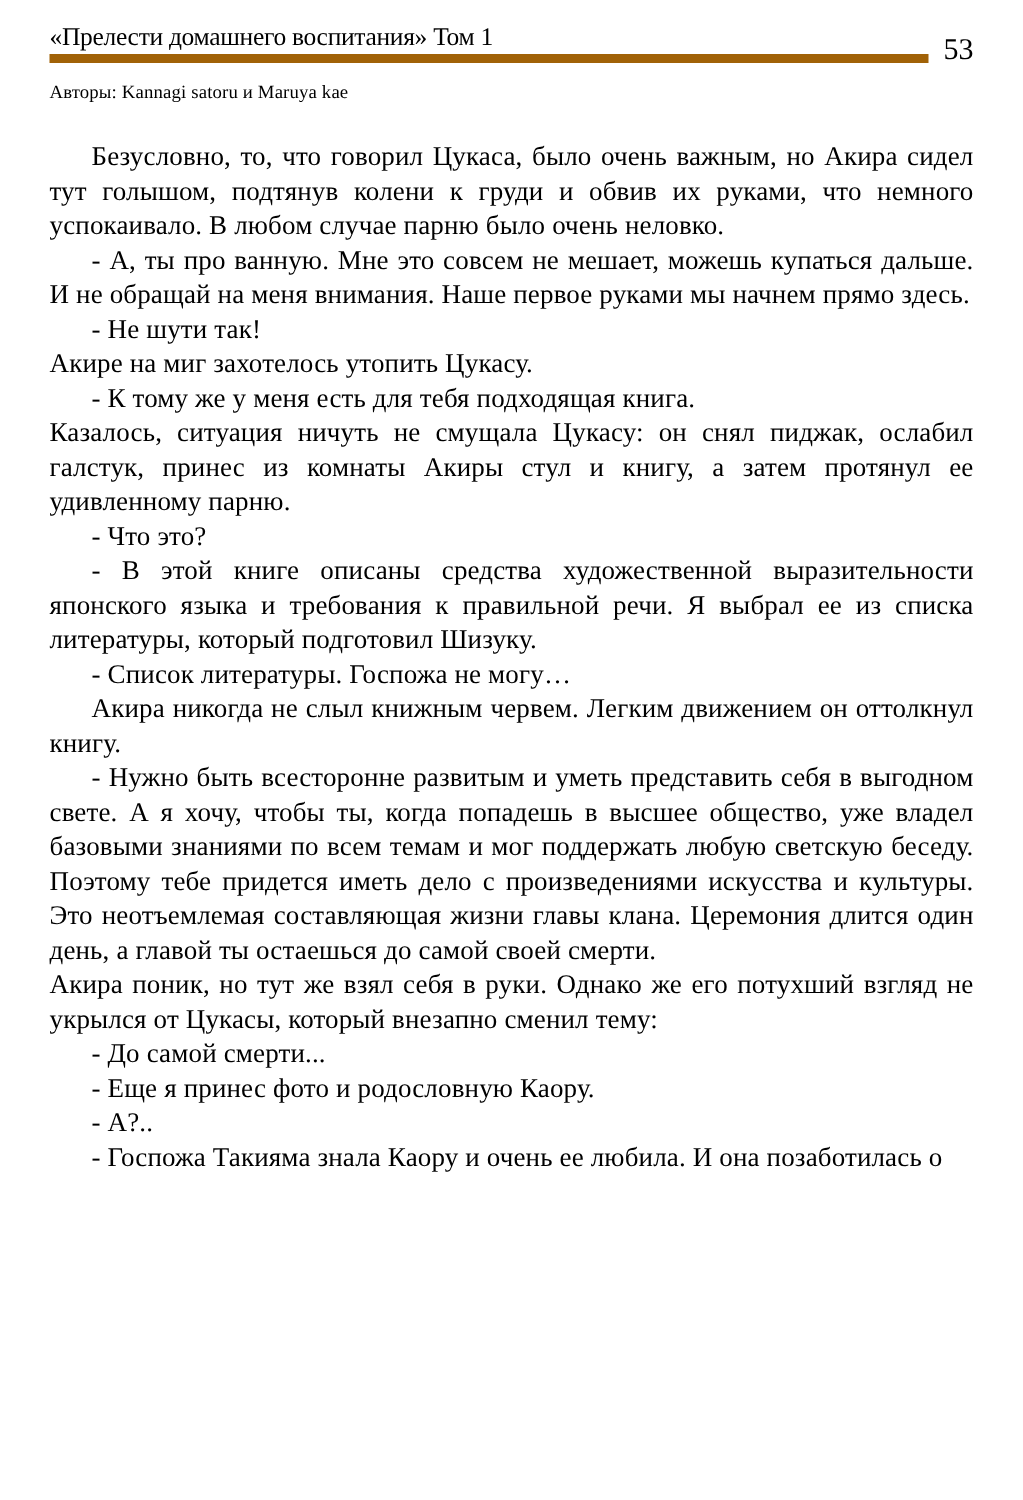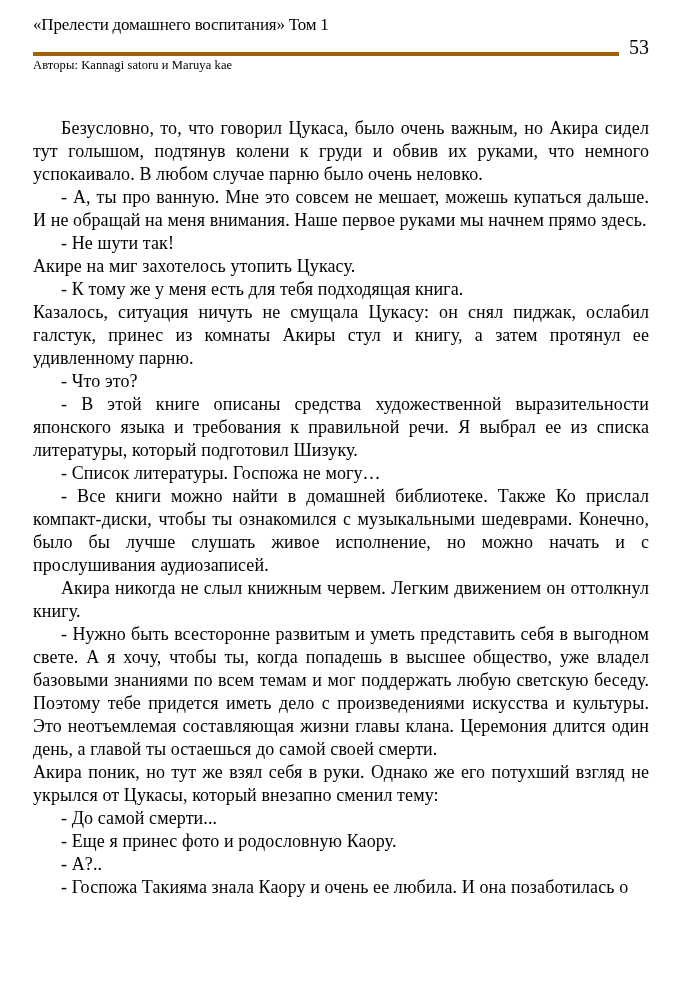--- a/index.html
+++ b/index.html
@@ -18,43 +18,43 @@
     font-family: "Liberation Serif", "DejaVu Serif", serif;
     color: #000000;
     overflow: hidden;
   }
   .header-row {
     display: flex;
     align-items: flex-end;
   }
   .title-underline {
     flex: 1;
-    border-bottom: 4px solid #a16207;
-    padding-bottom: 17px;
+    border-bottom: 6px solid #a16207;
+    padding-bottom: 1px;
   }
   .book-title {
     font-size: 17px;
     line-height: 20px;
     letter-spacing: -0.2px;
     white-space: nowrap;
   }
   .page-num {
     font-size: 20px;
     line-height: 18px;
     padding-left: 10px;
     padding-bottom: 0px;
   }
   .authors {
     font-size: 12.5px;
     line-height: 15px;
-    margin-top: 2px;
+    margin-top: 12px;
     letter-spacing: 0.1px;
   }
   .content {
-    margin-top: 44px;
+    margin-top: 24px;
     font-size: 18px;
     line-height: 23px;
     text-align: justify;
     letter-spacing: 0.1px;
   }
   .para {
     margin: 0;
     padding: 0;
   }
   .indent {
@@ -78,21 +78,20 @@
   <main class="content">
     <p class="para indent">Безусловно, то, что говорил Цукаса, было очень важным, но Акира сидел тут голышом, подтянув колени к груди и обвив их руками, что немного успокаивало. В любом случае парню было очень неловко.</p>
     <p class="para indent">- А, ты про ванную. Мне это совсем не мешает, можешь купаться дальше. И не обращай на меня внимания. Наше первое руками мы начнем прямо здесь.</p>
     <p class="para indent">- Не шути так!</p>
     <p class="para">Акире на миг захотелось утопить Цукасу.</p>
     <p class="para indent">- К тому же у меня есть для тебя подходящая книга.</p>
     <p class="para">Казалось, ситуация ничуть не смущала Цукасу: он снял пиджак, ослабил галстук, принес из комнаты Акиры стул и книгу, а затем протянул ее удивленному парню.</p>
     <p class="para indent">- Что это?</p>
     <p class="para indent">- В этой книге описаны средства художественной выразительности японского языка и требования к правильной речи. Я выбрал ее из списка литературы, который подготовил Шизуку.</p>
     <p class="para indent">- Список литературы. Госпожа не могу…</p>
-    <p class="para indent">- Все книги можно найти в домашней библиотеке. Также Ко прислал компакт-диски, чтобы ты ознакомился с музыкальными шедеврами. Конечно, было бы лучше слушать живое исполнение, но можно начать и с прослушивания аудиозаписей.</p>
     <p class="para indent">Акира никогда не слыл книжным червем. Легким движением он оттолкнул книгу.</p>
     <p class="para indent">- Нужно быть всесторонне развитым и уметь представить себя в выгодном свете. А я хочу, чтобы ты, когда попадешь в высшее общество, уже владел базовыми знаниями по всем темам и мог поддержать любую светскую беседу. Поэтому тебе придется иметь дело с произведениями искусства и культуры. Это неотъемлемая составляющая жизни главы клана. Церемония длится один день, а главой ты остаешься до самой своей смерти.</p>
     <p class="para">Акира поник, но тут же взял себя в руки. Однако же его потухший взгляд не укрылся от Цукасы, который внезапно сменил тему:</p>
     <p class="para indent">- До самой смерти...</p>
     <p class="para indent">- Еще я принес фото и родословную Каору.</p>
     <p class="para indent">- А?..</p>
     <p class="para indent">- Госпожа Такияма знала Каору и очень ее любила. И она позаботилась о</p>
   </main>
 </div>
 

